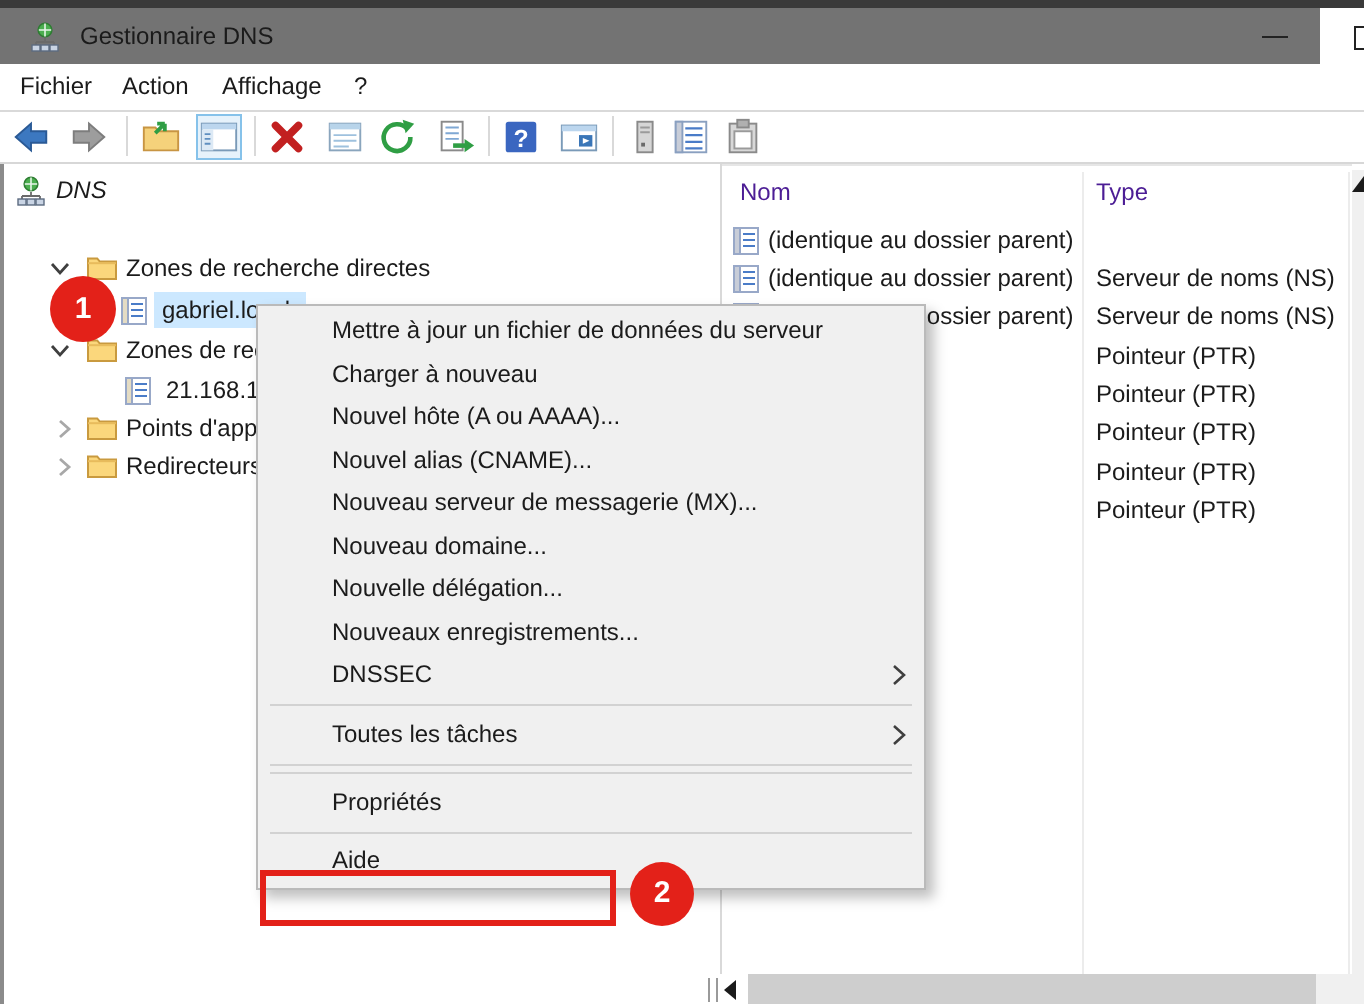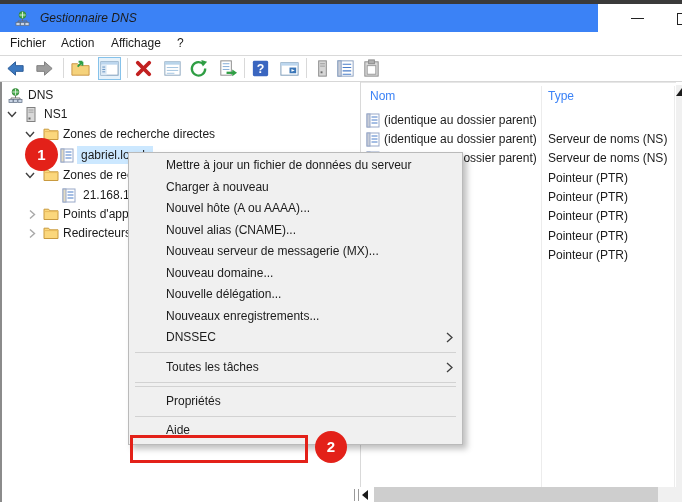--- a/index.html
+++ b/index.html
@@ -1,38 +1,38 @@
 <!DOCTYPE html>
 <html><head>
 <meta charset="utf-8">
 <style>
   html,body{margin:0;padding:0;background:#fff;}
   .win{position:relative;width:682px;height:502px;background:#fff;overflow:hidden;
        font-family:"Liberation Sans",sans-serif;font-size:12px;color:#1b1b1b;}
   .abs{position:absolute;}
   
   .topstrip{left:0;top:0;width:682px;height:4px;background:#3a3a3a;}
-  .titlebar{left:0;top:4px;width:598px;height:28px;background:#3b82f6;font-style:italic;}
+  .titlebar{left:0;top:4px;width:660px;height:28px;background:#737373;}
   .title-text{left:40px;top:0;height:28px;line-height:28px;}
   .min-btn{left:618px;top:0;width:40px;height:28px;cursor:default;}
   .min-glyph{left:13px;top:14px;width:13px;height:0;border-top:1px solid #222;}
   .max-partial{left:677px;top:13px;width:10px;height:10px;border:1px solid #222;background:#fff;}
   .menubar{left:0;top:32px;width:682px;height:23px;border-bottom:1px solid #d9d9d9;background:#fff;}
   .mitem{top:0;height:22px;line-height:22px;}
   .toolbar{left:0;top:56px;width:682px;height:25px;border-bottom:1px solid #d7d7d7;background:#fff;}
   .tbtn{top:1px;width:23px;height:23px;border:1px solid transparent;box-sizing:border-box;}
   .tbtn.active{background:#e6f2fb;border-color:#86c2ea;}
   .tsep{top:2px;width:1px;height:20px;background:#d9d9d9;}
   
   .leftborder{left:0;top:82px;width:2px;height:420px;background:#8b8b8b;}
   .tree-panel{left:2px;top:82px;width:358px;height:405px;background:#fff;}
   .splitter{left:360px;top:82px;width:1px;height:420px;background:#d9d9d9;}
   .list-panel{left:361px;top:82px;width:315px;height:405px;background:#fff;border-top:1px solid #e6e6e6;}
   .col-div{top:3px;width:1px;height:402px;background:#ececec;}
-  .hdr{top:3px;height:20px;line-height:20px;color:#3b82f6;text-align:center;}
+  .hdr{top:3px;height:20px;line-height:20px;color:#4c1d95;text-align:center;}
   .lrow{left:0;height:19px;line-height:19px;width:315px;}
   .lrow .nm{position:absolute;left:23px;top:0;white-space:nowrap;}
   .lrow .tp{position:absolute;left:187px;top:0;white-space:nowrap;}
   .lrow .ric{position:absolute;left:5px;top:2px;}
   .vsb{left:676px;top:85px;width:6px;height:402px;background:#f0f0f0;}
   .vsb-arrow{left:676px;top:88px;width:0;height:0;border-left:6px solid transparent;border-right:6px solid transparent;border-bottom:8px solid #1b1b1b;}
   
   .trow{left:0;height:19px;line-height:19px;width:358px;white-space:nowrap;}
   .trow .lbl{position:absolute;top:0;}
   .trow .ic{position:absolute;top:2px;}
@@ -179,49 +179,34 @@
         <rect x="8" y="2" width="6" height="4" fill="#b0b0b0" stroke="#8a8a8a"></rect>
         <rect x="6.5" y="8" width="9" height="9" fill="#fff" stroke="#9a9a9a"></rect>
         </svg>
     </div>
   </div>
 
   <div class="abs leftborder"></div>
 
   <div class="abs tree-panel">
 
-    <div class="abs trow" style="top:4px;">
+    <div class="abs trow" style="top:4px;font-style:italic;">
       <span class="ic" style="left:6px;">
         <svg width="15" height="15" viewBox="0 0 15 15">
           <circle cx="7.5" cy="4" r="3.4" fill="#4caf50" stroke="#2e7d32" stroke-width="0.8"></circle>
           <path d="M4.4 4 h6.2 M7.5 0.8 v6.4" stroke="#e8f5e9" stroke-width="0.8" fill="none"></path>
           <path d="M7.5 8 v2 M3 10 h9 M3 10 v1.5 M12 10 v1.5" stroke="#6a6a6a" stroke-width="0.9" fill="none"></path>
           <rect x="1" y="11.5" width="4" height="3" fill="#c9d4e4" stroke="#5c6b80" stroke-width="0.7"></rect>
           <rect x="10" y="11.5" width="4" height="3" fill="#c9d4e4" stroke="#5c6b80" stroke-width="0.7"></rect>
           <rect x="5.5" y="11.5" width="4" height="3" fill="#c9d4e4" stroke="#5c6b80" stroke-width="0.7"></rect>
         </svg>
       </span>
       <span class="lbl" style="left:26px;">DNS</span>
     </div>
 
-    <div class="abs trow" style="top:23px;">
-      <span class="chev" style="left:5px;">
-        <svg width="10" height="10" viewBox="0 0 10 10">
-            <polyline points="1,3 5,7.5 9,3" fill="none" stroke="#3f3f3f" stroke-width="1.4"></polyline>
-          </svg>
-      </span>
-      <span class="ic" style="left:23px;">
-        <svg width="12" height="15" viewBox="0 0 12 15">
-          <rect x="2" y="0.5" width="8" height="14" fill="#d9d9d9" stroke="#808080"></rect>
-          <path d="M3.5 3 h5 M3.5 5.2 h5" stroke="#9a9a9a" stroke-width="0.9"></path>
-          <rect x="3.5" y="10.5" width="2" height="2" fill="#6a6a6a"></rect>
-          </svg>
-      </span>
-      <span class="lbl" style="left:42px;">NS1</span>
-    </div>
 
     <div class="abs trow" style="top:43px;">
       <span class="chev" style="left:23px;">
         <svg width="10" height="10" viewBox="0 0 10 10">
             <polyline points="1,3 5,7.5 9,3" fill="none" stroke="#3f3f3f" stroke-width="1.4"></polyline>
           </svg>
       </span>
       <span class="ic" style="left:41px;">
         <svg width="16" height="14" viewBox="0 0 16 14">
           <path d="M1 12.5 V2.2 h4.6 l1.3 1.6 H15 v8.7 z" fill="#fbd77c" stroke="#c99a3f"></path>

